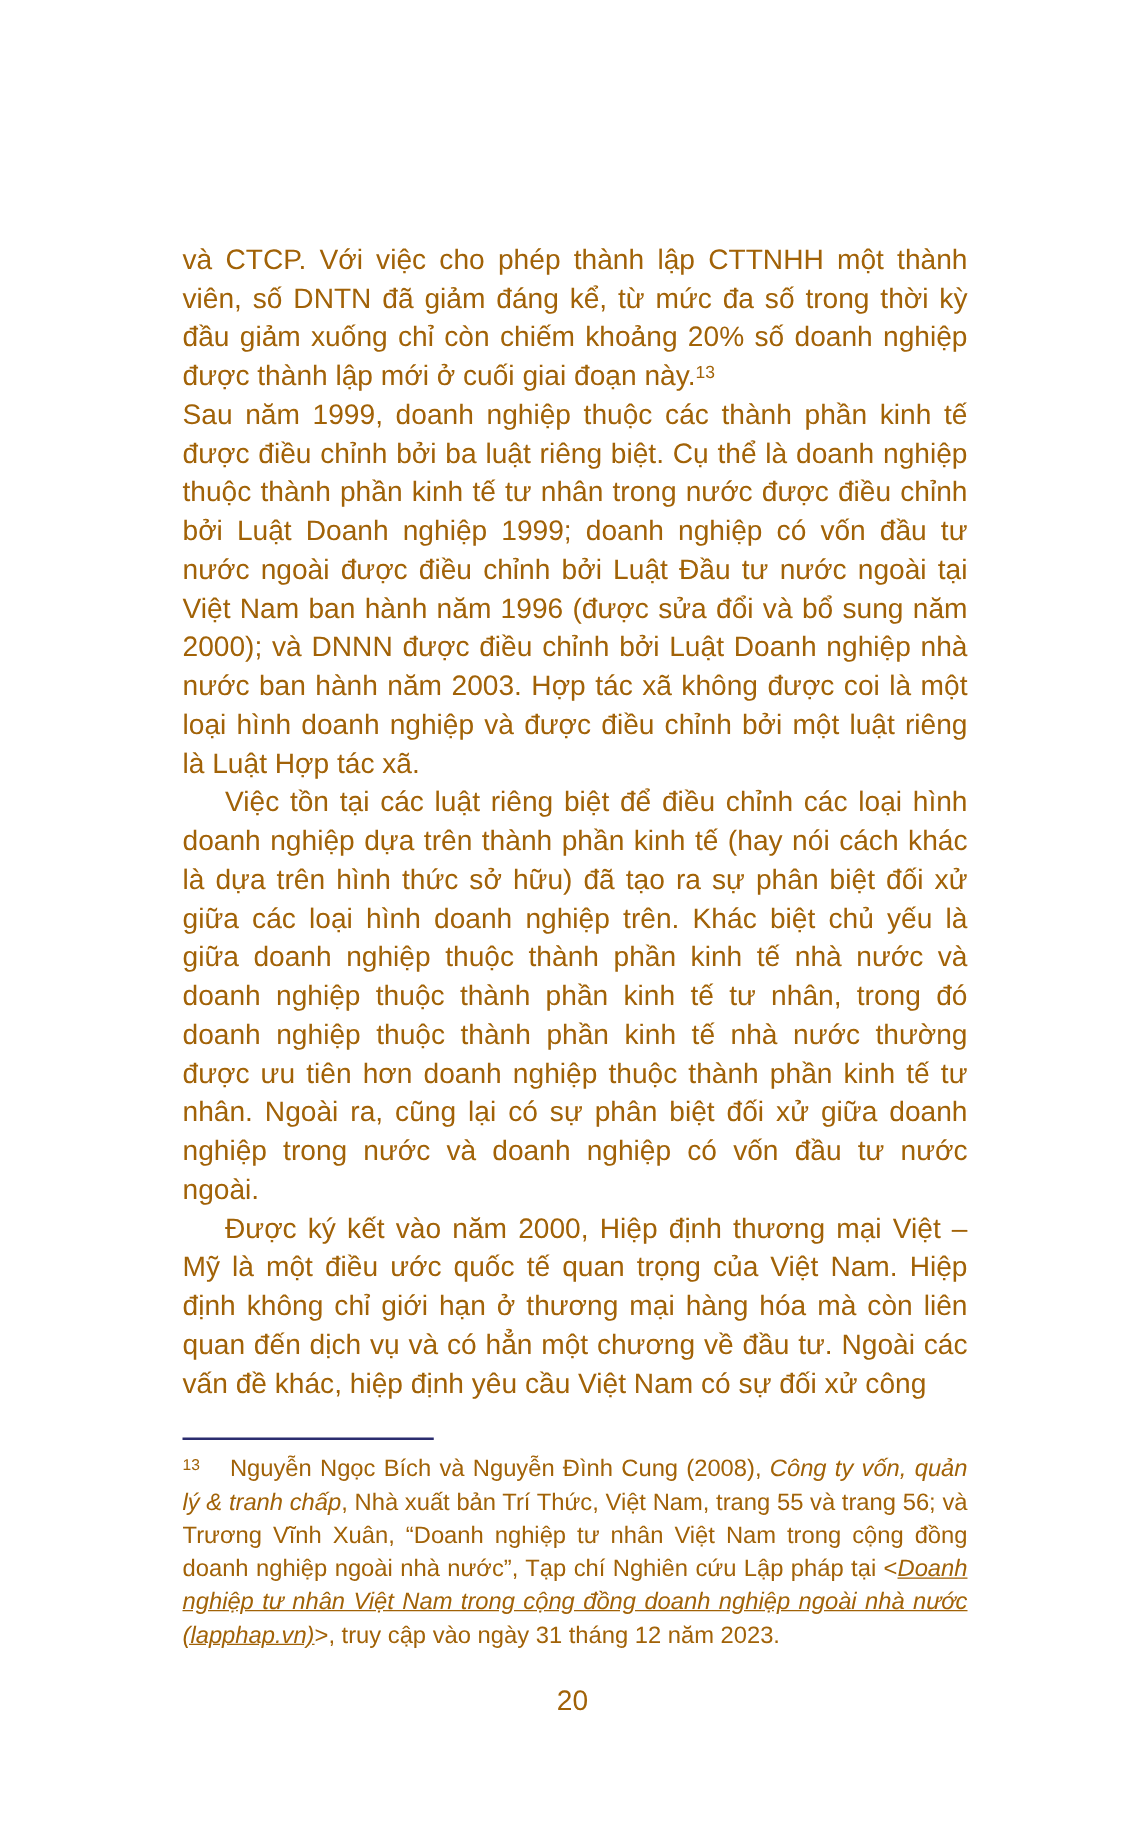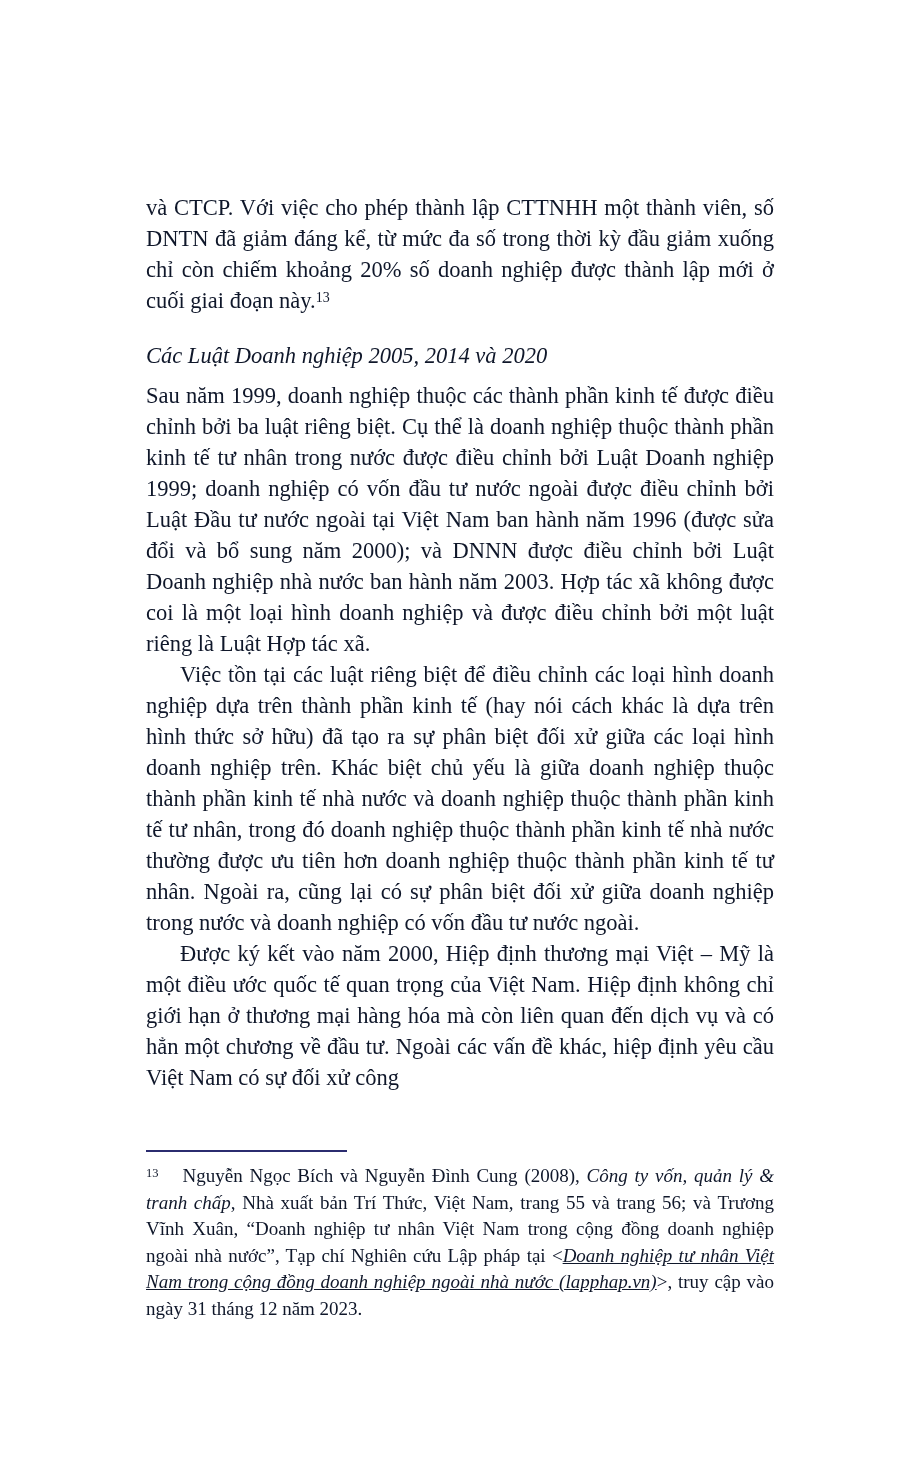--- a/index.html
+++ b/index.html
@@ -5,22 +5,22 @@
   html, body {
     margin: 0;
     padding: 0;
     background: #ffffff;
   }
   .page {
     position: relative;
     width: 916px;
     height: 1477px;
     background: #ffffff;
-    color: #0f172a;
-    font-family: Liberation Serif, serif;
+    color: #a16207;
+    font-family: Liberation Sans, sans-serif;
     overflow: hidden;
   }
   .text-block {
     position: absolute;
     left: 146px;
     top: 192px;
     width: 628px;
   }
   .body-para {
     font-size: 22.5px;
@@ -90,29 +90,29 @@
 </style>
 </head>
 <body>
 
 <div class="page">
 
   <main class="text-block">
 
     <p class="body-para"><span>và CTCP. Với việc cho phép thành lập CTTNHH một thành viên, số DNTN đã giảm đáng kể, từ mức đa số trong thời kỳ đầu giảm xuống chỉ còn chiếm khoảng 20% số doanh nghiệp được thành lập mới ở cuối giai đoạn này.</span><sup class="ref">13</sup></p>
 
-    <h2 class="section-heading">Các Luật Doanh nghiệp 2005, 2014 và 2020</h2>
 
     <p class="body-para">Sau năm 1999, doanh nghiệp thuộc các thành phần kinh tế được điều chỉnh bởi ba luật riêng biệt. Cụ thể là doanh nghiệp thuộc thành phần kinh tế tư nhân trong nước được điều chỉnh bởi Luật Doanh nghiệp 1999; doanh nghiệp có vốn đầu tư nước ngoài được điều chỉnh bởi Luật Đầu tư nước ngoài tại Việt Nam ban hành năm 1996 (được sửa đổi và bổ sung năm 2000); và DNNN được điều chỉnh bởi Luật Doanh nghiệp nhà nước ban hành năm 2003. Hợp tác xã không được coi là một loại hình doanh nghiệp và được điều chỉnh bởi một luật riêng là Luật Hợp tác xã.</p>
 
     <p class="body-para indented">Việc tồn tại các luật riêng biệt để điều chỉnh các loại hình doanh nghiệp dựa trên thành phần kinh tế (hay nói cách khác là dựa trên hình thức sở hữu) đã tạo ra sự phân biệt đối xử giữa các loại hình doanh nghiệp trên. Khác biệt chủ yếu là giữa doanh nghiệp thuộc thành phần kinh tế nhà nước và doanh nghiệp thuộc thành phần kinh tế tư nhân, trong đó doanh nghiệp thuộc thành phần kinh tế nhà nước thường được ưu tiên hơn doanh nghiệp thuộc thành phần kinh tế tư nhân. Ngoài ra, cũng lại có sự phân biệt đối xử giữa doanh nghiệp trong nước và doanh nghiệp có vốn đầu tư nước ngoài.</p>
 
     <p class="body-para indented">Được ký kết vào năm 2000, Hiệp định thương mại Việt – Mỹ là một điều ước quốc tế quan trọng của Việt Nam. Hiệp định không chỉ giới hạn ở thương mại hàng hóa mà còn liên quan đến dịch vụ và có hẳn một chương về đầu tư. Ngoài các vấn đề khác, hiệp định yêu cầu Việt Nam có sự đối xử công</p>
 
   </main>
 
   <footer class="footnote-section">
     <div class="footnote-rule"></div>
     <p class="footnote-text"><sup class="fn-marker">13</sup><span>Nguyễn Ngọc Bích và Nguyễn Đình Cung (2008), </span><span class="italic">Công ty vốn, quản lý &amp; tranh chấp</span><span>, Nhà xuất bản Trí Thức, Việt Nam, trang 55 và trang 56; và Trương Vĩnh Xuân, “Doanh nghiệp tư nhân Việt Nam trong cộng đồng doanh nghiệp ngoài nhà nước”, Tạp chí Nghiên cứu Lập pháp tại &lt;</span><a class="fn-link">Doanh nghiệp tư nhân Việt Nam trong cộng đồng doanh nghiệp ngoài nhà nước (lapphap.vn)</a><span>&gt;, truy cập vào ngày 31 tháng 12 năm 2023.</span></p>
   </footer>
 
+  <div class="page-number">20</div>
 
 </div>
 
 </body></html>

